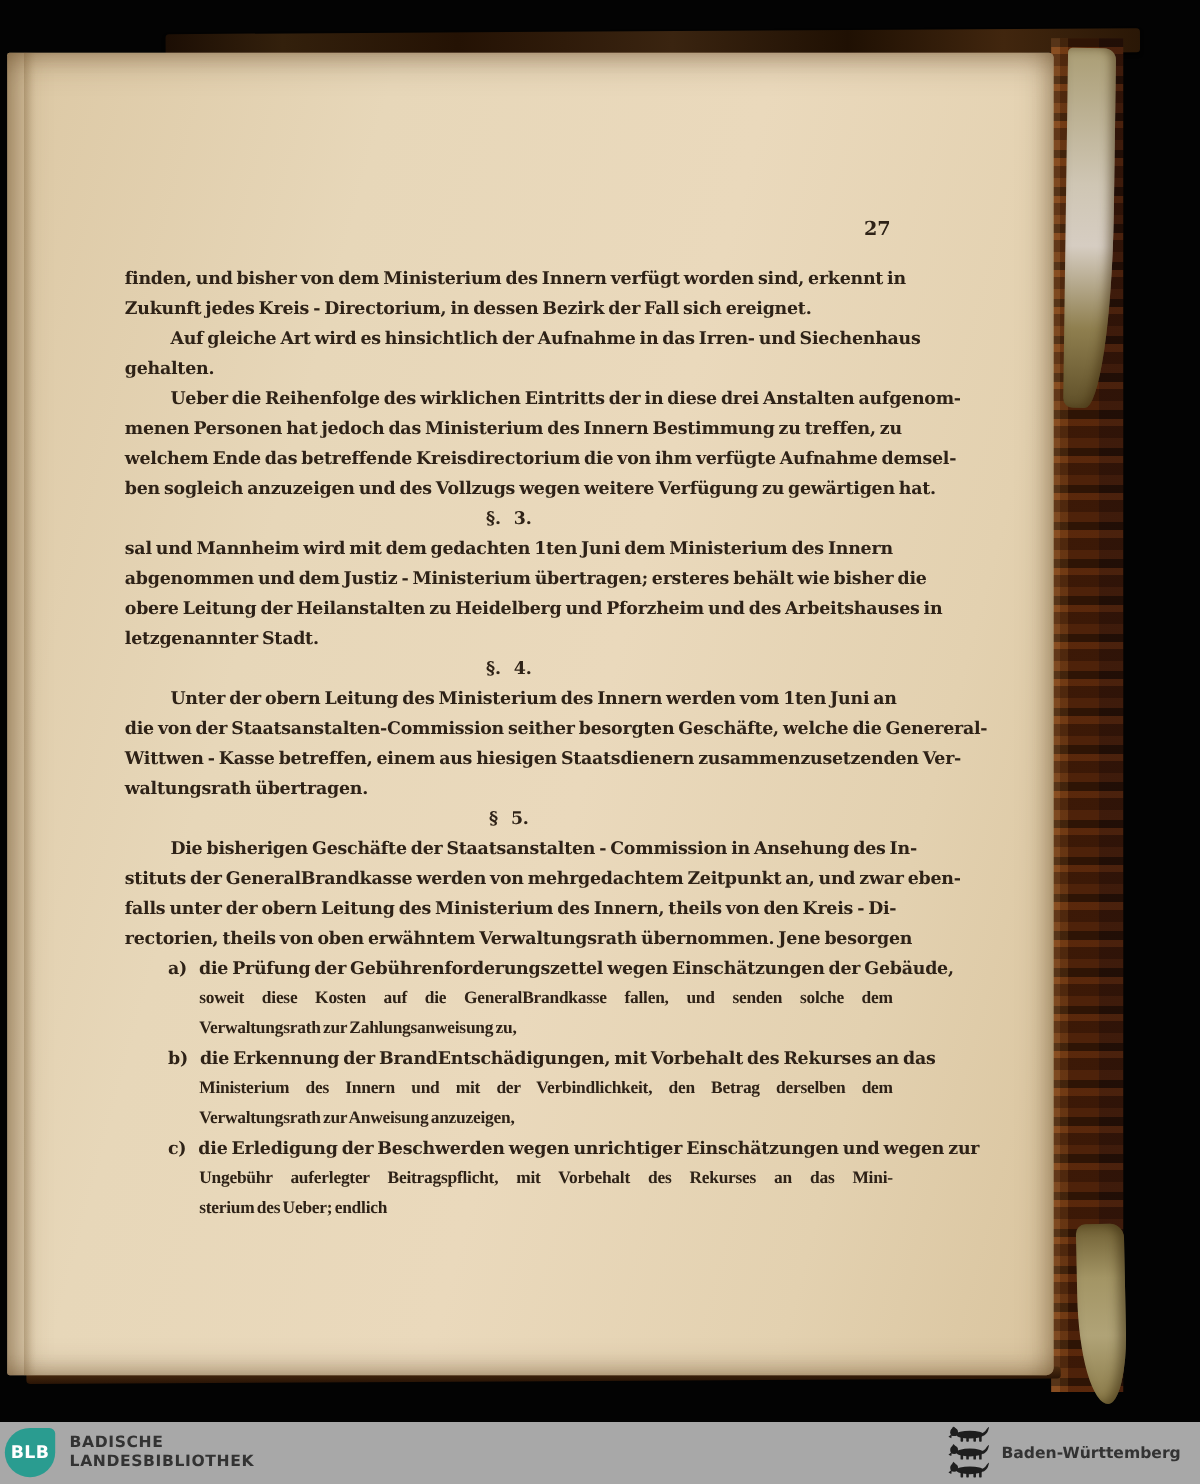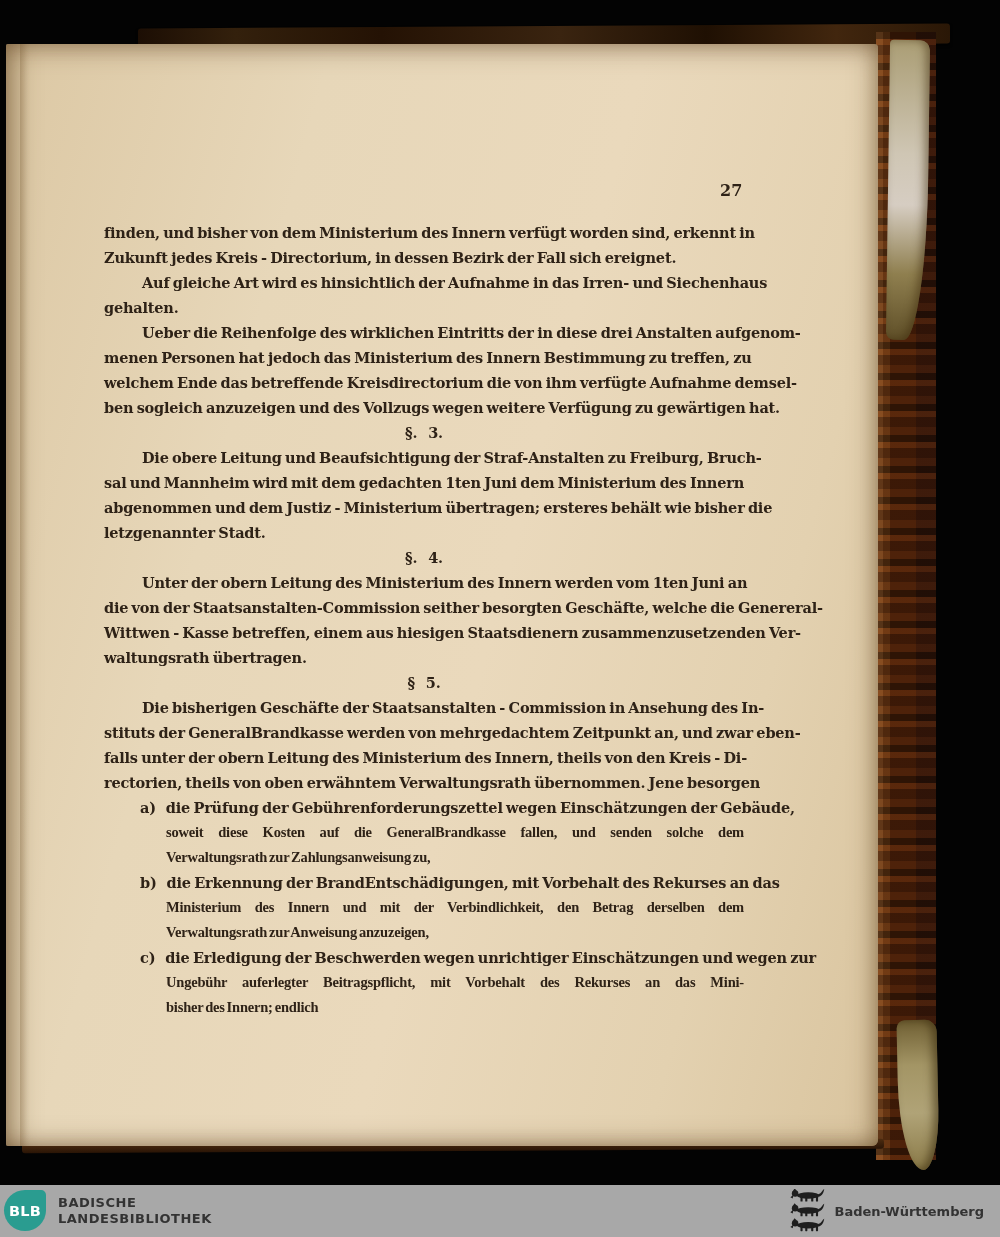--- a/index.html
+++ b/index.html
@@ -80,43 +80,43 @@
     <div class="text-col" id="text-root">
         <div class="line">finden, und bisher von dem Ministerium des Innern verfügt worden sind, erkennt in</div>
         <div class="line final">Zukunft jedes Kreis - Directorium, in dessen Bezirk der Fall sich ereignet.</div>
         <div class="line indent">Auf gleiche Art wird es hinsichtlich der Aufnahme in das Irren- und Siechenhaus</div>
         <div class="line final">gehalten.</div>
         <div class="line indent">Ueber die Reihenfolge des wirklichen Eintritts der in diese drei Anstalten aufgenom-</div>
         <div class="line">menen Personen hat jedoch das Ministerium des Innern Bestimmung zu treffen, zu</div>
         <div class="line">welchem Ende das betreffende Kreisdirectorium die von ihm verfügte Aufnahme demsel-</div>
         <div class="line final">ben sogleich anzuzeigen und des Vollzugs wegen weitere Verfügung zu gewärtigen hat.</div>
         <div class="line heading">§. 3.</div>
-        <div class="line indent">Die obere Leitung und Beaufsichtigung der Straf-Anstalten zu Freiburg, Bruch-</div>
         <div class="line">sal und Mannheim wird mit dem gedachten 1ten Juni dem Ministerium des Innern</div>
         <div class="line">abgenommen und dem Justiz - Ministerium übertragen; ersteres behält wie bisher die</div>
+        <div class="line">obere Leitung der Heilanstalten zu Heidelberg und Pforzheim und des Arbeitshauses in</div>
         <div class="line final">letzgenannter Stadt.</div>
         <div class="line heading">§. 4.</div>
         <div class="line indent">Unter der obern Leitung des Ministerium des Innern werden vom 1ten Juni an</div>
         <div class="line">die von der Staatsanstalten-Commission seither besorgten Geschäfte, welche die Genereral-</div>
         <div class="line">Wittwen - Kasse betreffen, einem aus hiesigen Staatsdienern zusammenzusetzenden Ver-</div>
         <div class="line final">waltungsrath übertragen.</div>
         <div class="line heading">§ 5.</div>
         <div class="line indent">Die bisherigen Geschäfte der Staatsanstalten - Commission in Ansehung des In-</div>
         <div class="line">stituts der GeneralBrandkasse werden von mehrgedachtem Zeitpunkt an, und zwar eben-</div>
         <div class="line">falls unter der obern Leitung des Ministerium des Innern, theils von den Kreis - Di-</div>
         <div class="line">rectorien, theils von oben erwähntem Verwaltungsrath übernommen. Jene besorgen</div>
         <div class="line li-first"><span class="li-marker">a)</span>die Prüfung der Gebührenforderungszettel wegen Einschätzungen der Gebäude,</div>
         <div class="line li-cont">soweit diese Kosten auf die GeneralBrandkasse fallen, und senden solche dem</div>
         <div class="line li-cont final">Verwaltungsrath zur Zahlungsanweisung zu,</div>
         <div class="line li-first"><span class="li-marker">b)</span>die Erkennung der BrandEntschädigungen, mit Vorbehalt des Rekurses an das</div>
         <div class="line li-cont">Ministerium des Innern und mit der Verbindlichkeit, den Betrag derselben dem</div>
         <div class="line li-cont final">Verwaltungsrath zur Anweisung anzuzeigen,</div>
         <div class="line li-first"><span class="li-marker">c)</span>die Erledigung der Beschwerden wegen unrichtiger Einschätzungen und wegen zur</div>
         <div class="line li-cont">Ungebühr auferlegter Beitragspflicht, mit Vorbehalt des Rekurses an das Mini-</div>
-        <div class="line li-cont final">bisher des Innern; endlich</div>
+        <div class="line li-cont final">sterium des Ueber; endlich</div>
       </div>
   </div>
 
   <footer class="footer">
     <div class="f-left">
       <div class="blb-badge">
         <span>BLB</span>
       </div>
       <div class="lib-name">
         <div>BADISCHE</div>

